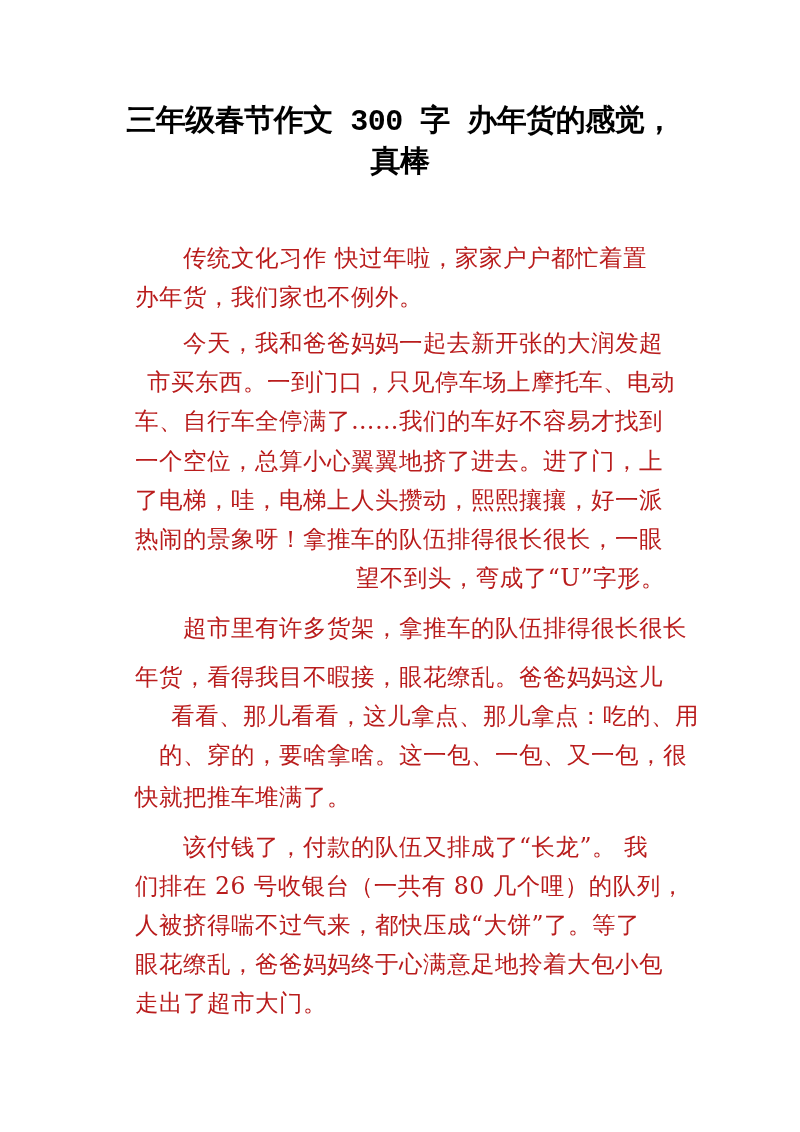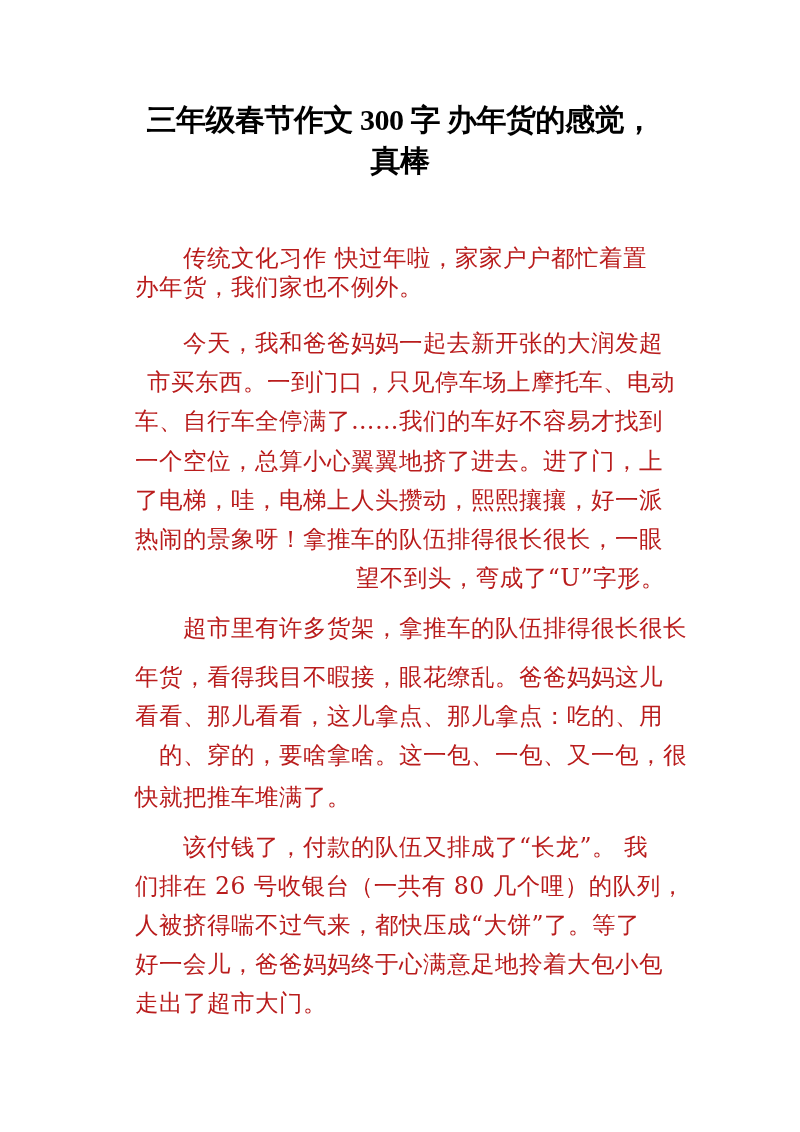--- a/index.html
+++ b/index.html
@@ -1,58 +1,58 @@
 <!DOCTYPE html>
 <html><head>
 <meta charset="utf-8">
 <style>
   html, body { margin: 0; padding: 0; background: #ffffff; }
   body { width: 800px; height: 1132px; position: relative; overflow: hidden; }
   .title {
     position: absolute; left: 100px; width: 600px; text-align: center;
-    font-family: Liberation Serif, serif; font-weight: bold; font-size: 30px;
+    font-family: Liberation Mono, monospace; font-weight: bold; font-size: 30px;
     color: #000; letter-spacing: -0.5px; white-space: nowrap;
   }
   .line {
     position: absolute; left: 135px; width: 530px;
     font-family: "DejaVu Serif", serif; font-size: 23.5px; color: #b91c1c;
     white-space: nowrap; letter-spacing: 0.5px;
   }
   .indent { left: 183px; }
 </style>
 </head>
 <body>
 
 <div>
   <div class="title" style="top:100px;">三年级春节作文 300 字  办年货的感觉，</div>
   <div class="title" style="top:141px;">真棒</div>
 
   <div>
     <div class="line indent" style="top:242px;">传统文化习作   快过年啦，家家户户都忙着置</div>
-    <div class="line" style="top:271px;">办年货，我们家也不例外。</div>
+    <div class="line" style="top:281px;">办年货，我们家也不例外。</div>
   </div>
 
   <div>
     <div class="line indent" style="top:327px;">今天，我和爸爸妈妈一起去新开张的大润发超</div>
     <div class="line" style="top:366px;margin-left:12px;">市买东西。一到门口，只见停车场上摩托车、电动</div>
     <div class="line" style="top:405px;">车、自行车全停满了……我们的车好不容易才找到</div>
     <div class="line" style="top:445px;">一个空位，总算小心翼翼地挤了进去。进了门，上</div>
     <div class="line" style="top:484px;">了电梯，哇，电梯上人头攒动，熙熙攘攘，好一派</div>
     <div class="line" style="top:523px;">热闹的景象呀！拿推车的队伍排得很长很长，一眼</div>
     <div class="line" style="top:562px;text-align:right;">望不到头，弯成了“U”字形。</div>
   </div>
 
   <div>
     <div class="line indent" style="top:612px;">超市里有许多货架，拿推车的队伍排得很长很长</div>
     <div class="line" style="top:661px;">年货，看得我目不暇接，眼花缭乱。爸爸妈妈这儿</div>
-    <div class="line" style="top:700px;">看看、那儿看看，这儿拿点、那儿拿点：吃的、用</div>
+    <div class="line" style="top:700px;margin-left:36px;">看看、那儿看看，这儿拿点、那儿拿点：吃的、用</div>
     <div class="line" style="top:739px;margin-left:24px;">的、穿的，要啥拿啥。这一包、一包、又一包，很</div>
     <div class="line" style="top:781px;">快就把推车堆满了。</div>
   </div>
 
   <div>
     <div class="line indent" style="top:831px;">该付钱了，付款的队伍又排成了“长龙”。 我</div>
     <div class="line" style="top:870px;">们排在 26 号收银台（一共有 80 几个哩）的队列，</div>
     <div class="line" style="top:909px;">人被挤得喘不过气来，都快压成“大饼”了。等了</div>
-    <div class="line" style="top:948px;">好一会儿，爸爸妈妈终于心满意足地拎着大包小包</div>
+    <div class="line" style="top:948px;">眼花缭乱，爸爸妈妈终于心满意足地拎着大包小包</div>
     <div class="line" style="top:987px;">走出了超市大门。</div>
   </div>
 </div>
 
 </body></html>

